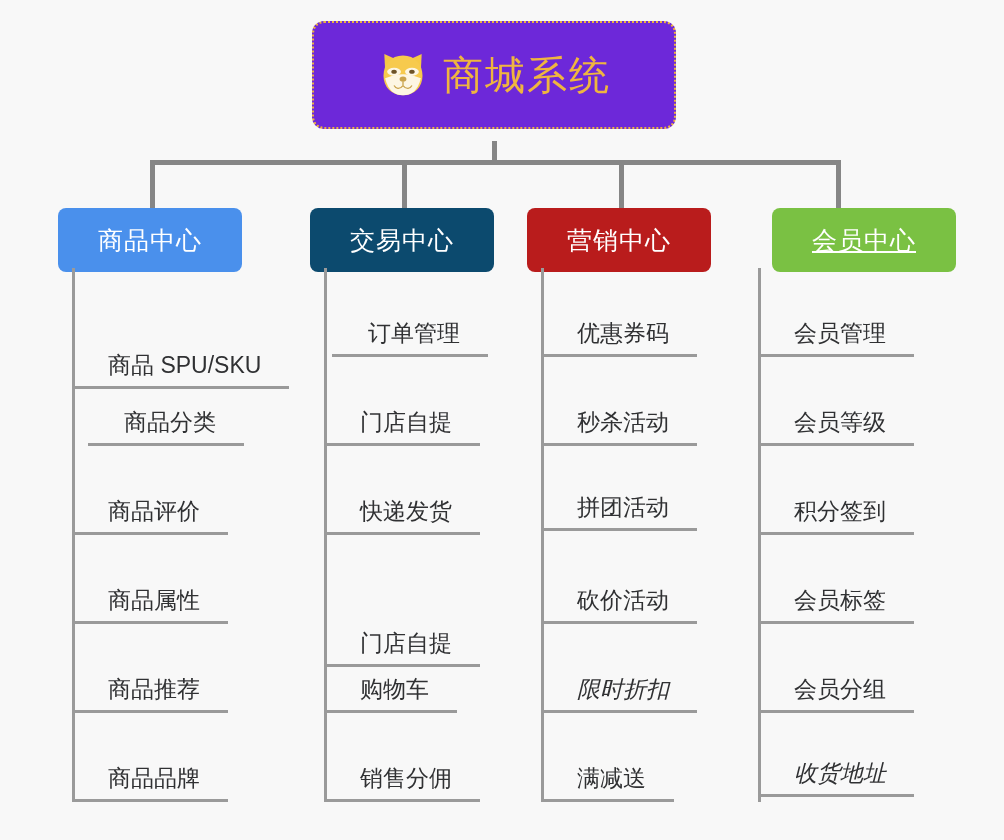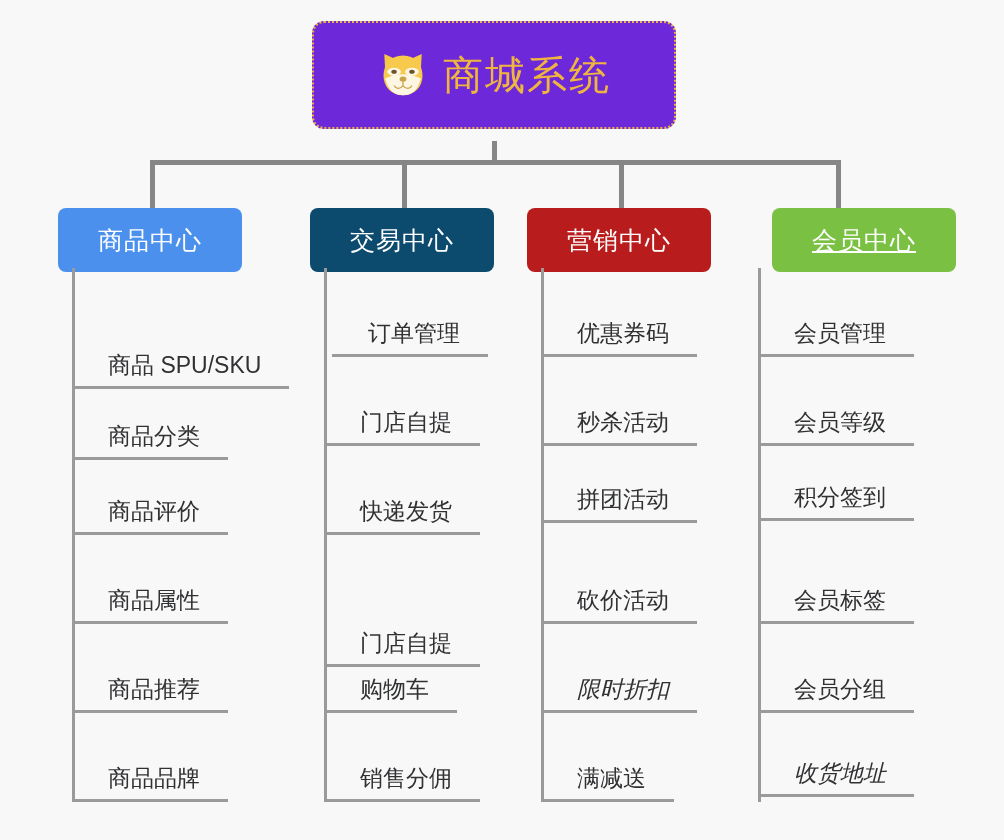--- a/index.html
+++ b/index.html
@@ -158,21 +158,21 @@
   <div id="branches-layer">
       <div class="branch-drop" style="left: 150px;"></div>
       <div class="cat-box" style="left: 58px; width: 184px; background: rgb(74, 144, 236);">
         <span>商品中心</span>
       </div>
       <div class="leaf-group" style="left: 72px; height: 534px;">
         <div class="leaf-spine" style="height: 534px;"></div>
         <div class="leaf-item" style="top: 0px; margin-top: 32px;">
           <span class="leaf-label">商品 SPU/SKU</span>
         </div>
-        <div class="leaf-item" style="top: 103px;">
+        <div class="leaf-item" style="top: 89px; margin-left: 16px;">
           <span class="leaf-label">商品分类</span>
         </div>
         <div class="leaf-item" style="top: 178px;">
           <span class="leaf-label">商品评价</span>
         </div>
         <div class="leaf-item" style="top: 267px;">
           <span class="leaf-label">商品属性</span>
         </div>
         <div class="leaf-item" style="top: 356px;">
           <span class="leaf-label">商品推荐</span>
@@ -211,21 +211,21 @@
         <span>营销中心</span>
       </div>
       <div class="leaf-group" style="left: 541px; height: 534px;">
         <div class="leaf-spine" style="height: 534px;"></div>
         <div class="leaf-item" style="top: 0px;">
           <span class="leaf-label">优惠券码</span>
         </div>
         <div class="leaf-item" style="top: 89px;">
           <span class="leaf-label">秒杀活动</span>
         </div>
-        <div class="leaf-item" style="top: 166px;">
+        <div class="leaf-item" style="top: 174px;">
           <span class="leaf-label">拼团活动</span>
         </div>
         <div class="leaf-item" style="top: 267px;">
           <span class="leaf-label">砍价活动</span>
         </div>
         <div class="leaf-item" style="top: 356px; font-style: italic;">
           <span class="leaf-label">限时折扣</span>
         </div>
         <div class="leaf-item" style="top: 445px;">
           <span class="leaf-label">满减送</span>
@@ -236,21 +236,21 @@
         <span>会员中心</span>
       </div>
       <div class="leaf-group" style="left: 758px; height: 534px;">
         <div class="leaf-spine" style="height: 534px;"></div>
         <div class="leaf-item" style="top: 0px;">
           <span class="leaf-label">会员管理</span>
         </div>
         <div class="leaf-item" style="top: 89px;">
           <span class="leaf-label">会员等级</span>
         </div>
-        <div class="leaf-item" style="top: 164px;">
+        <div class="leaf-item" style="top: 178px;">
           <span class="leaf-label">积分签到</span>
         </div>
         <div class="leaf-item" style="top: 267px;">
           <span class="leaf-label">会员标签</span>
         </div>
         <div class="leaf-item" style="top: 356px; align-items: flex-end;">
           <span class="leaf-label">会员分组</span>
         </div>
         <div class="leaf-item" style="top: 440px; font-style: italic;">
           <span class="leaf-label">收货地址</span>

